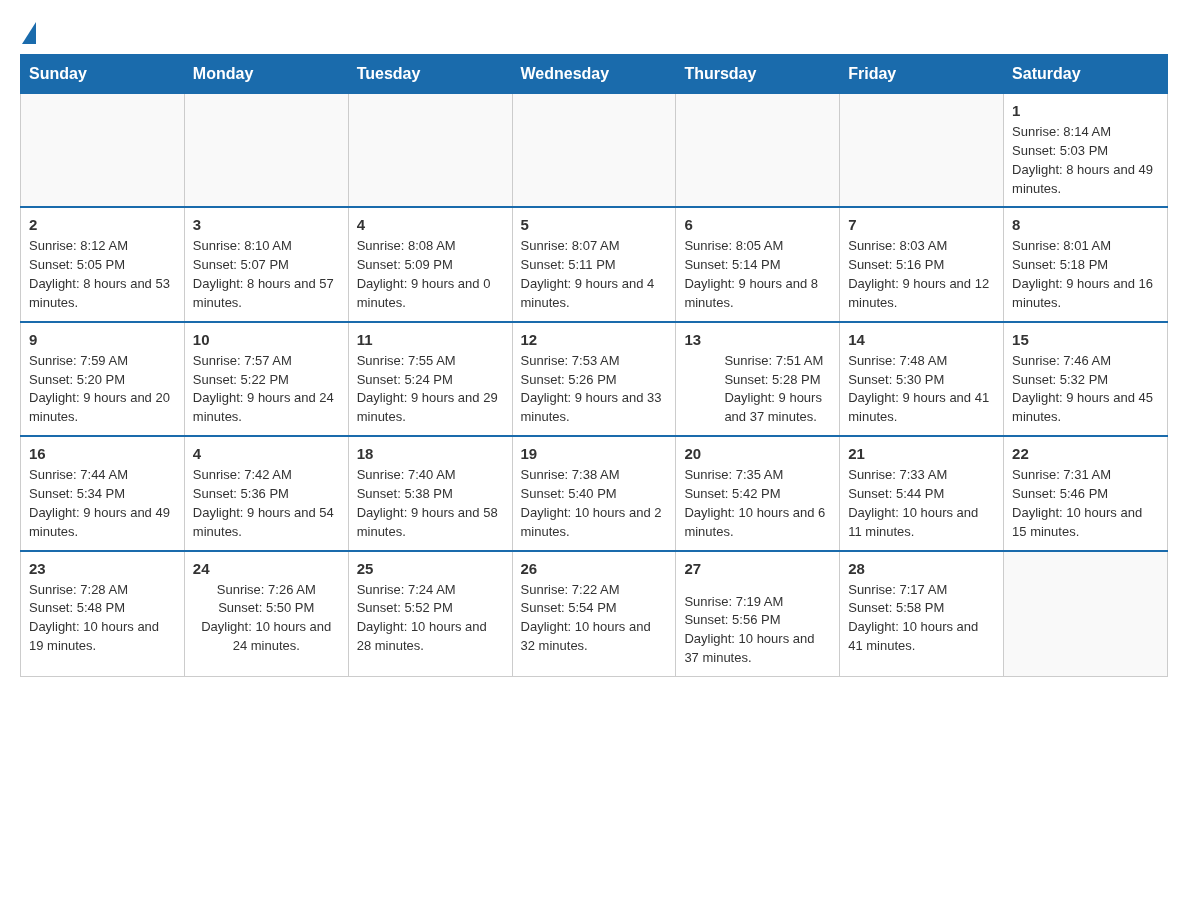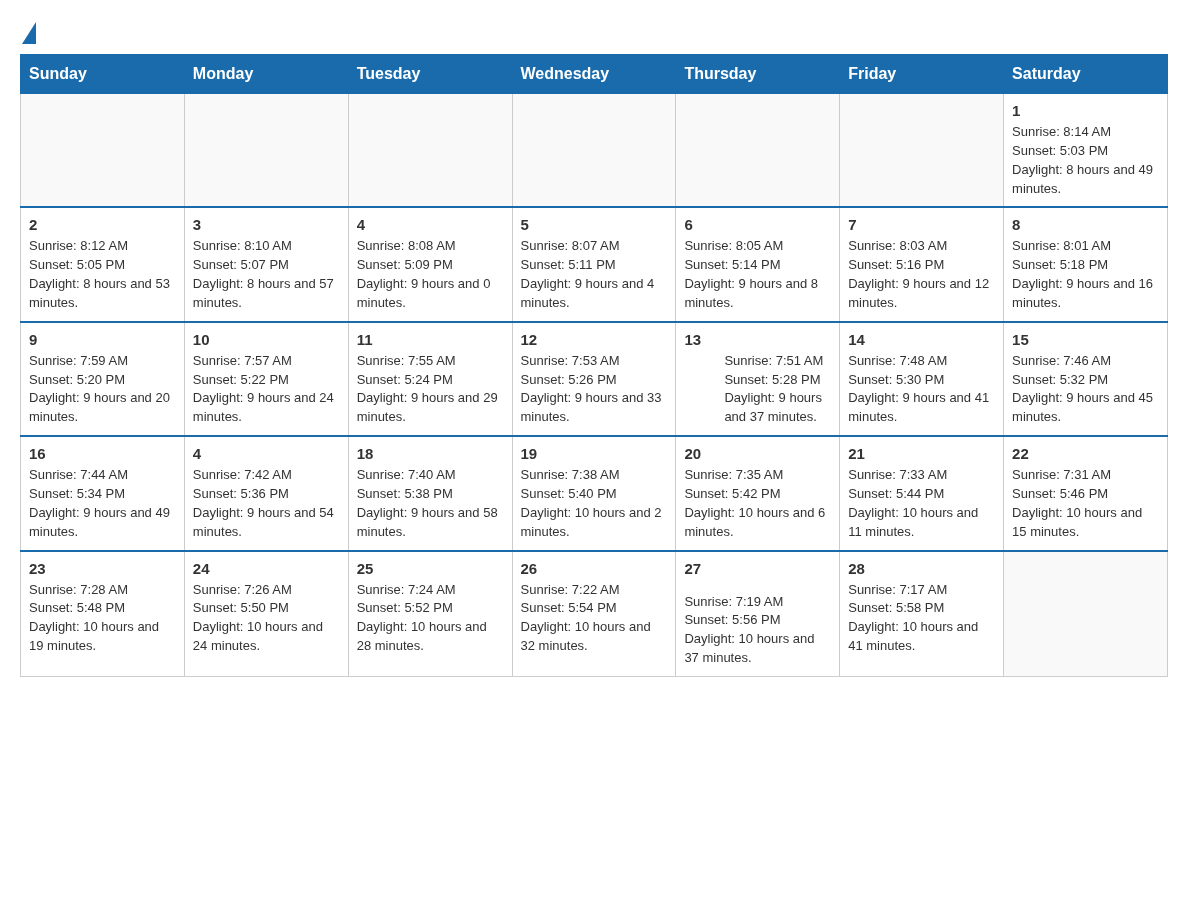--- a/index.html
+++ b/index.html
@@ -281,21 +281,21 @@
       </tr>
       <tr class="week-row">
         <td>
           <span class="day-number">23</span>
           <div class="day-info" style="white-space: pre-line;">Sunrise: 7:28 AM
 Sunset: 5:48 PM
 Daylight: 10 hours and 19 minutes.</div>
         </td>
         <td>
           <span class="day-number">24</span>
-          <div class="day-info" style="white-space: pre-line;">Sunrise: 7:26 AM
+          <div class="day-info" style="white-space: pre-line; text-align: center;">Sunrise: 7:26 AM
 Sunset: 5:50 PM
 Daylight: 10 hours and 24 minutes.</div>
         </td>
         <td>
           <span class="day-number">25</span>
           <div class="day-info" style="white-space: pre-line;">Sunrise: 7:24 AM
 Sunset: 5:52 PM
 Daylight: 10 hours and 28 minutes.</div>
         </td>
         <td>

